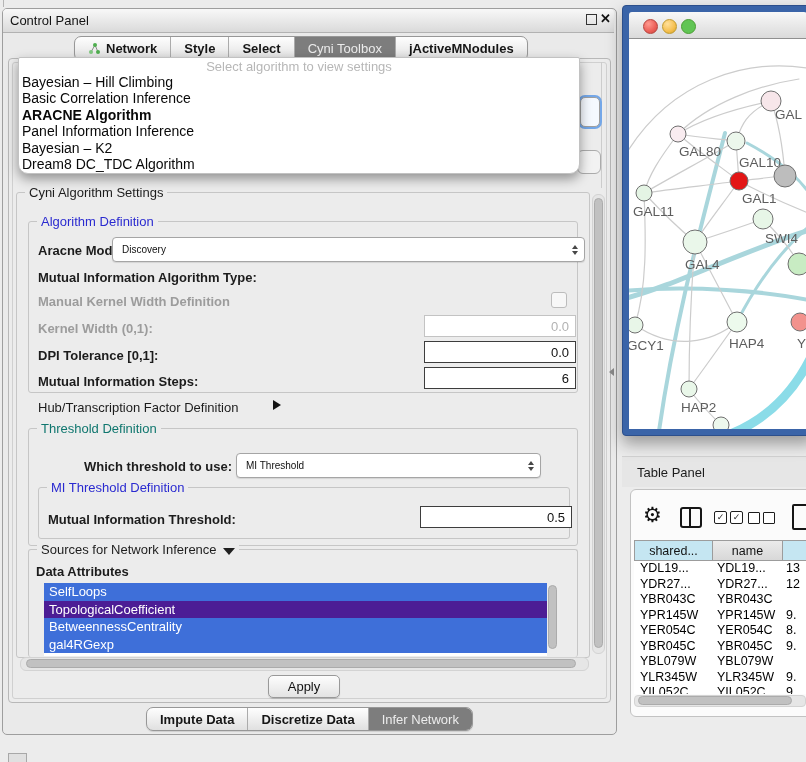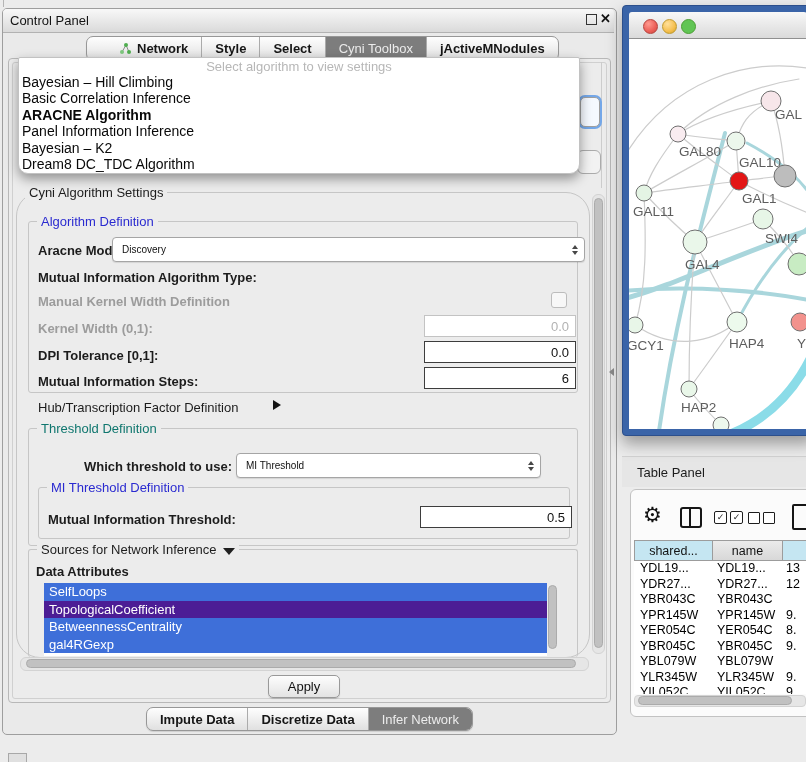--- a/index.html
+++ b/index.html
@@ -78,21 +78,21 @@
 
   <div class="abs" style="left:3px;top:0;width:1px;height:7px;background:#b5b5b5;"></div>
 
   <div class="abs win" style="left:2px;top:8px;width:613px;height:725px;"></div>
   <div class="abs titlebar" style="left:3px;top:9px;width:611px;height:23px;">
     <span class="wtitle">Control Panel</span>
   </div>
   <div class="abs" style="left:586px;top:14px;width:9px;height:9px;border:1.5px solid #333;"></div>
   <div class="abs" style="left:600px;top:11px;font-size:13px;font-weight:700;color:#111;">✕</div>
 
-  <div id="tabstrip" class="abs tabstrip" style="left:86px;top:36px;z-index:2;padding-left:19px;">
+  <div id="tabstrip" class="abs tabstrip" style="left:74px;top:36px;z-index:2;">
       <div class="tab">
         <span style="display: flex;">
           <svg width="13" height="13" viewBox="0 0 13 13">
             <line x1="3" y1="10" x2="7" y2="3" stroke="#8a8a8a" stroke-width="1"></line>
             <line x1="7" y1="3" x2="10" y2="10" stroke="#8a8a8a" stroke-width="1"></line>
             <circle cx="7" cy="3" r="2" fill="#4fae4f"></circle>
             <circle cx="3" cy="10" r="2" fill="#7ec87e"></circle>
             <circle cx="10" cy="10" r="2" fill="#4fae4f"></circle>
           </svg>
         </span>
@@ -124,21 +124,21 @@
     <div id="dd-list">
         <div class="dd-item">Bayesian – Hill Climbing</div>
         <div class="dd-item">Basic Correlation Inference</div>
         <div class="dd-item hl">ARACNE Algorithm</div>
         <div class="dd-item">Panel Information Inference</div>
         <div class="dd-item">Bayesian – K2</div>
         <div class="dd-item">Dream8 DC_TDC Algorithm</div>
       </div>
   </div>
 
-  <div class="group" style="left:16px;top:192px;width:572px;height:464px;border-radius:24px;">
+  <div class="group" style="left:16px;top:192px;width:572px;height:464px;">
     <span class="legend" style="color:#1d1d1d;">Cyni Algorithm Settings</span>
   </div>
 
   <div class="sb-track" style="left:592px;top:194px;width:11px;height:458px;">
     <div class="sb-thumb" style="left:1px;top:3px;width:7px;height:448px;"></div>
   </div>
 
   <div class="group" style="left:28px;top:221px;width:548px;height:170px;">
     <span class="legend" style="color:#2a2ad0;">Algorithm Definition</span>
   </div>

